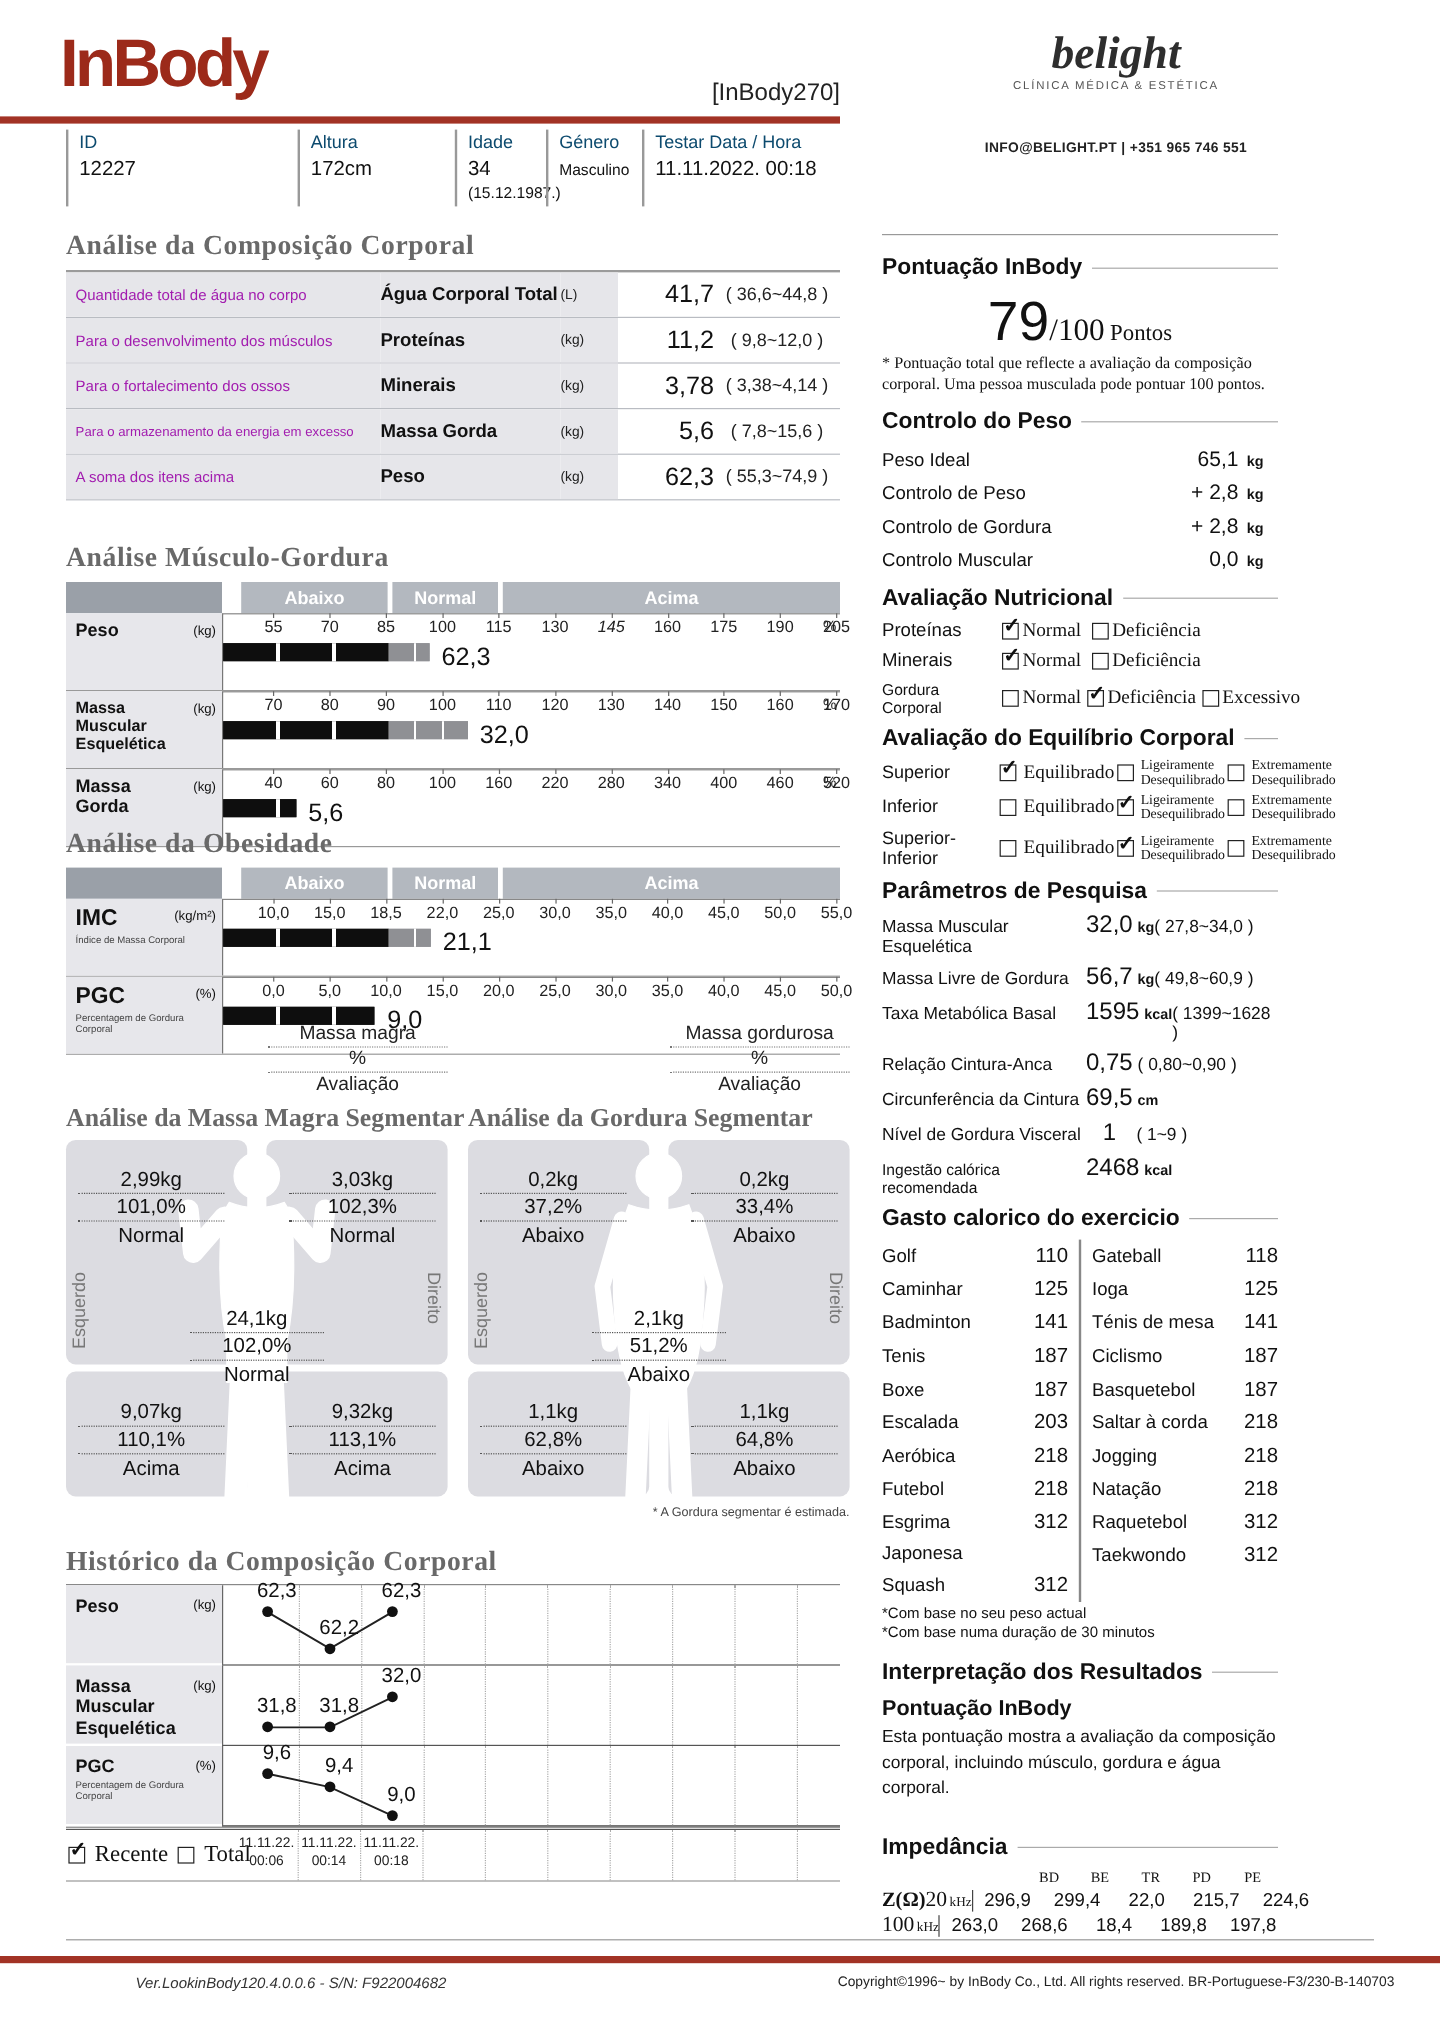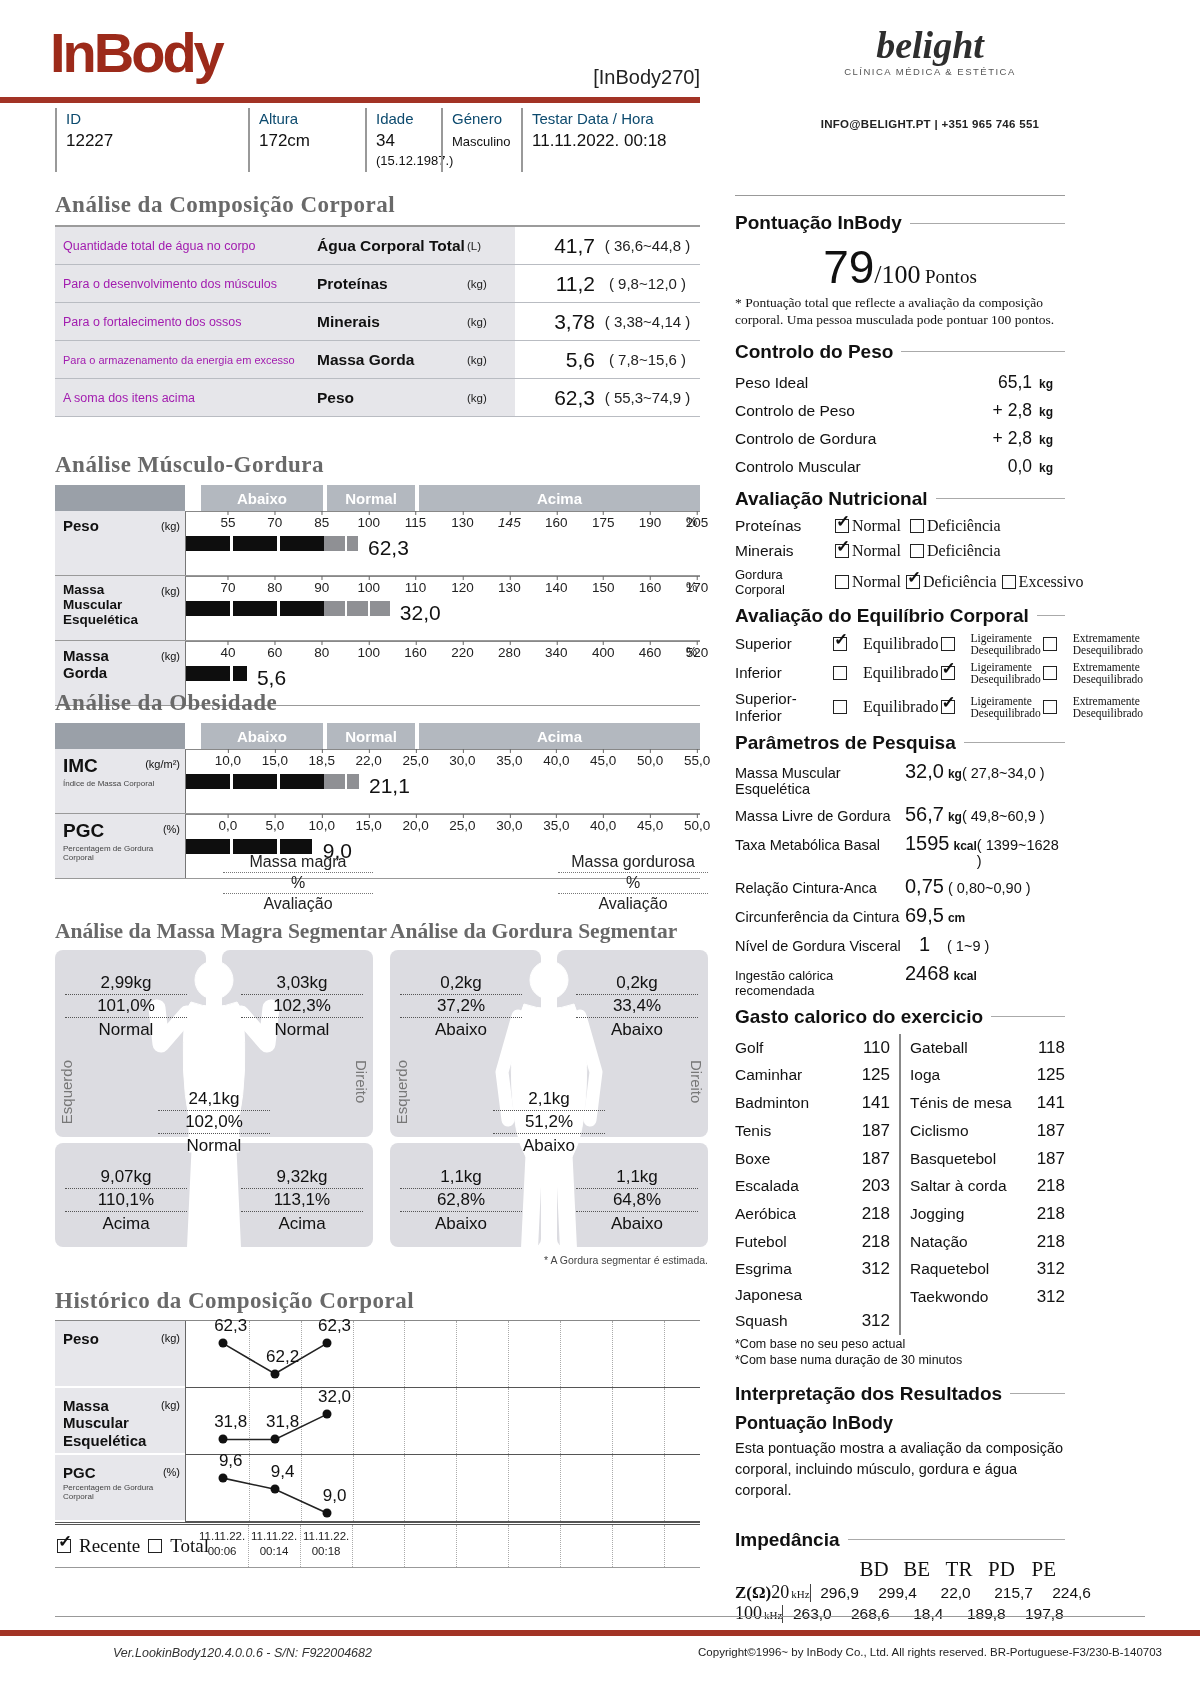--- a/index.html
+++ b/index.html
@@ -12,21 +12,21 @@
   .belight{position:absolute;left:795px;top:26px;width:270px;text-align:center}
   .belight .bname{font-family:"Liberation Serif",serif;font-style:italic;font-weight:bold;font-size:38px;color:#2e2e2e;line-height:1}
   .belight .bsub{font-size:9.5px;letter-spacing:1.5px;color:#555;margin-top:2px}
   .contact{position:absolute;left:760px;top:118px;width:340px;text-align:center;font-size:11.5px;font-weight:bold;color:#222;letter-spacing:.3px}
 
   .info{position:absolute;left:55px;top:108px;width:645px;display:flex}
   .info .cell{border-left:2px solid #999;padding:2px 4px 0 9px;height:64px;box-sizing:border-box}
   .info .lab{font-size:15px;color:#0c4a6e}
   .info .val{font-size:17px;color:#111;margin-top:4px}
   .info .extra{font-size:13px;margin-top:2px}
-  .w1{width:193px}.w2{width:117px}.w3{width:76px}.w4{width:80px}.w5{flex:1}
+  .w1{width:193px}.w2{width:131px}.w3{width:76px}.w4{width:80px}.w5{flex:1}
   .info .small-val{font-size:13px;margin-top:7px}
 
   
   .stitle{font-family:"Liberation Serif",serif;font-weight:bold;font-size:23px;color:#696969;letter-spacing:.5px}
 
   
   #composition{position:absolute;left:55px;top:192px;width:645px}
   .ctable{margin-top:7px;border-top:2px solid #9b9b9b}
   .crow{display:flex;align-items:stretch;border-bottom:1px solid #b9bcc2;height:37px}
   .crow .desc{width:262px;background:#e6e6ea;font-size:12.5px;color:#a21caf;display:flex;align-items:center;padding-left:8px;box-sizing:border-box}
@@ -127,37 +127,37 @@
   .kv .v{width:64px;text-align:right;font-size:17.5px}
   .kv .u{width:26px;padding-left:7px;font-size:12px;font-weight:bold}
   .sec{margin-bottom:8px}
   .nrow{display:flex;align-items:center;margin:7px 0}
   .nrow .nl{width:100px;font-size:15.5px;flex:none}
   .nrow .nl.sm{font-size:13px}
   .opt{display:flex;align-items:center;margin-right:9px;font-family:"Liberation Serif",serif;font-size:16px;gap:3px}
   .opt .two{font-size:11.5px;line-height:1.05;font-family:"Liberation Serif",serif}
   .brow{display:flex;align-items:center;margin:5px 0}
   .brow .nl{width:98px;font-size:15px;flex:none}
-  .brow .opt{margin-right:2px;gap:16px}
+  .brow .opt{margin-right:2px;gap:6px}
   .prow{display:flex;align-items:baseline;margin:6px 0}
   .prow .pk{width:170px;font-size:14.5px;flex:none}
   .prow .pk.sm{font-size:13px}
   .prow .pv{font-size:20px}
   .prow .pu{font-size:12px;font-weight:bold;padding-left:4px}
   .prow .pr{margin-left:auto;font-size:14.5px;width:118px;text-align:left}
   .ex-table{display:flex;margin-top:6px}
   .ex-col{flex:1}
   .ex-col.first{border-right:2px solid #888;padding-right:9px;margin-right:9px}
   .ex-row{display:flex;align-items:baseline;font-size:15.5px;line-height:1.63}
   .ex-n{margin-left:auto;font-size:17px}
   .ex-note{font-size:12.5px;margin-top:2px}
   .interp-sub{font-size:18px;font-weight:bold;margin:8px 0 4px}
   .interp-text{font-size:14.5px;line-height:1.45}
   .imp-head{display:flex;margin-top:6px;padding-left:118px}
-  .imp-head span{width:58px;text-align:center;font-family:"Liberation Serif",serif;font-size:21px}
+  .imp-head span{width:58px;text-align:center;font-family:"Liberation Serif",serif;font-size:12px}
   .imp-row{display:flex;align-items:baseline}
   .imp-z{width:44px;font-family:"Liberation Serif",serif;font-weight:bold;font-size:17px}
   .imp-f{width:62px;text-align:right;font-family:"Liberation Serif",serif;font-size:18px}
   .imp-fu{font-family:"Liberation Serif",serif;font-size:11px;width:24px;padding-left:2px}
   .imp-vals{display:flex;border-left:1px solid #444;padding-left:0}
   .imp-vals span{width:58px;text-align:center;font-size:15.5px}
 
   
   .foot-line{position:absolute;left:55px;right:55px;top:1616px;border-top:1px solid #999}
   .foot-bar{position:absolute;left:0;top:1630px;width:1200px;height:6px;background:#a23325}

